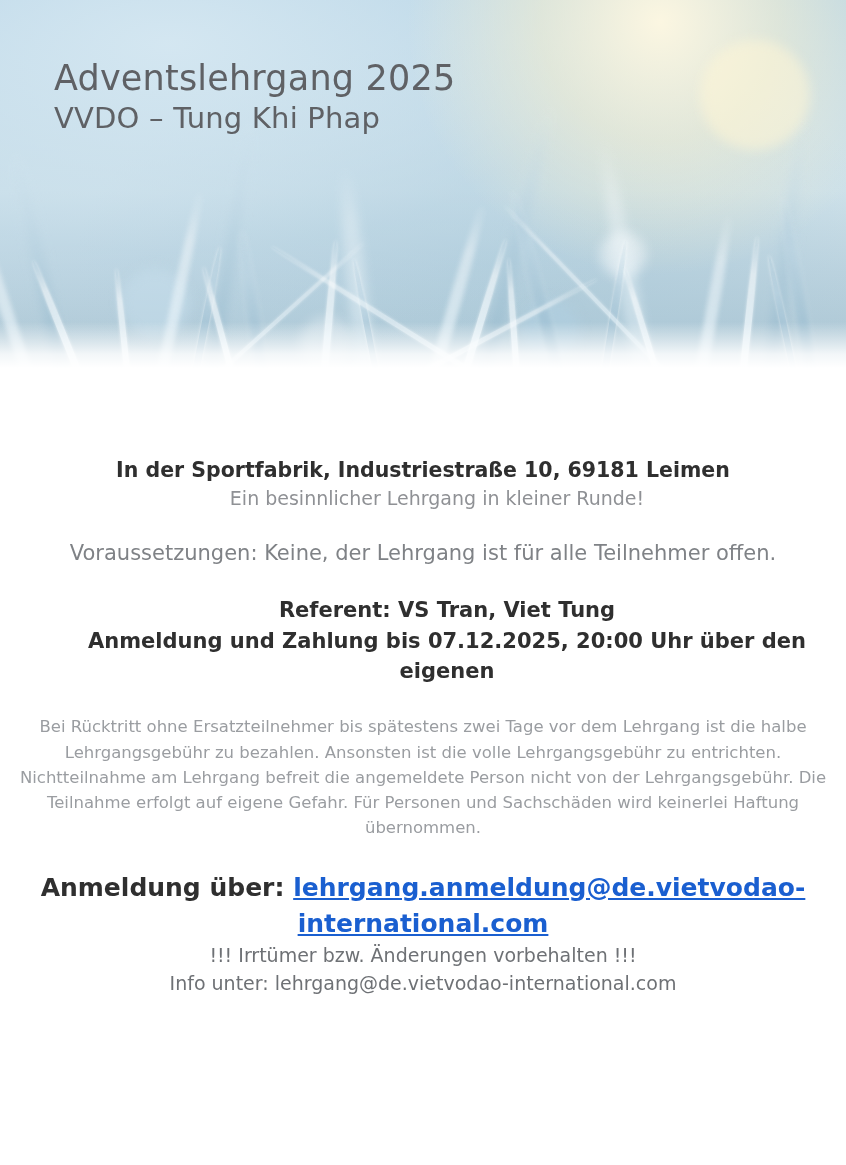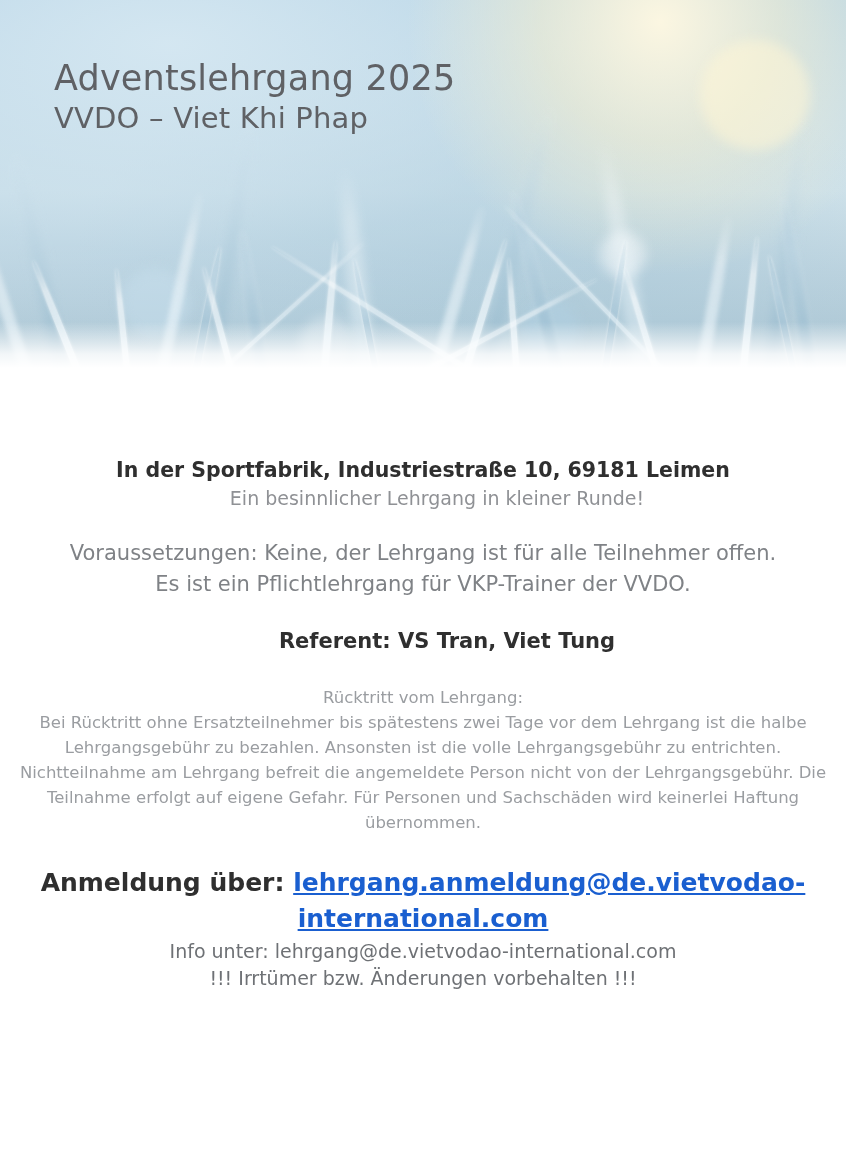--- a/index.html
+++ b/index.html
@@ -189,57 +189,56 @@
 
   <div class="blade" style="left:330px;top:120px;width:5px;height:300px;transform:rotate(62deg);opacity:0.85;"></div>
   <div class="blade" style="left:540px;top:96px;width:5px;height:320px;transform:rotate(-58deg);opacity:0.8;"></div>
   <div class="blade" style="left:176px;top:160px;width:4px;height:250px;transform:rotate(48deg);opacity:0.7;"></div>
   <div class="blade" style="left:690px;top:130px;width:4px;height:270px;transform:rotate(-44deg);opacity:0.72;"></div>
 
   <div class="hero-fade"></div>
 
   <div class="hero-title-wrap">
     <div class="hero-title">Adventslehrgang 2025</div>
-    <div class="hero-subtitle">VVDO – Viet Khi Phap</div>
+    <div class="hero-subtitle">VVDO – Tung Khi Phap</div>
   </div>
 </div>
 
 <div class="content">
 
   <div class="sp-1"></div>
 
   <div class="block">
     <div class="line-strong">In der Sportfabrik, Industriestraße 10, 69181 Leimen</div>
     <div class="line-soft">Ein besinnlicher Lehrgang in kleiner Runde!</div>
   </div>
 
   <div class="sp-2"></div>
 
   <div class="block">
     <div class="line-grey-lg">Voraussetzungen: Keine, der Lehrgang ist für alle Teilnehmer offen.</div>
-    <div class="line-grey-lg">Es ist ein Pflichtlehrgang für VKP-Trainer der VVDO.</div>
   </div>
 
   <div class="sp-3"></div>
 
   <div class="block">
     <div class="line-bold-lg">Referent: VS Tran, Viet Tung</div>
+    <div class="line-bold-lg">Anmeldung und Zahlung bis 07.12.2025, 20:00 Uhr über den eigenen</div>
   </div>
 
   <div class="sp-4"></div>
 
   <div class="block">
-    <div class="fineprint">Rücktritt vom Lehrgang:</div>
     <div class="fineprint">Bei Rücktritt ohne Ersatzteilnehmer bis spätestens zwei Tage vor dem Lehrgang ist die halbe Lehrgangsgebühr zu bezahlen. Ansonsten ist die volle Lehrgangsgebühr zu entrichten. Nichtteilnahme am Lehrgang befreit die angemeldete Person nicht von der Lehrgangsgebühr. Die Teilnahme erfolgt auf eigene Gefahr. Für Personen und Sachschäden wird keinerlei Haftung übernommen.</div>
   </div>
 
   <div class="sp-5"></div>
 
   <div class="block">
     <div class="footer-line bold">
       <span>Anmeldung über:</span>
       <span class="maillink">lehrgang.anmeldung@de.vietvodao-international.com</span>
     </div>
+    <div class="footer-sub">!!! Irrtümer bzw. Änderungen vorbehalten !!!</div>
     <div class="footer-sub">Info unter: lehrgang@de.vietvodao-international.com</div>
-    <div class="footer-sub">!!! Irrtümer bzw. Änderungen vorbehalten !!!</div>
   </div>
 
 </div>
 
 </body></html>

